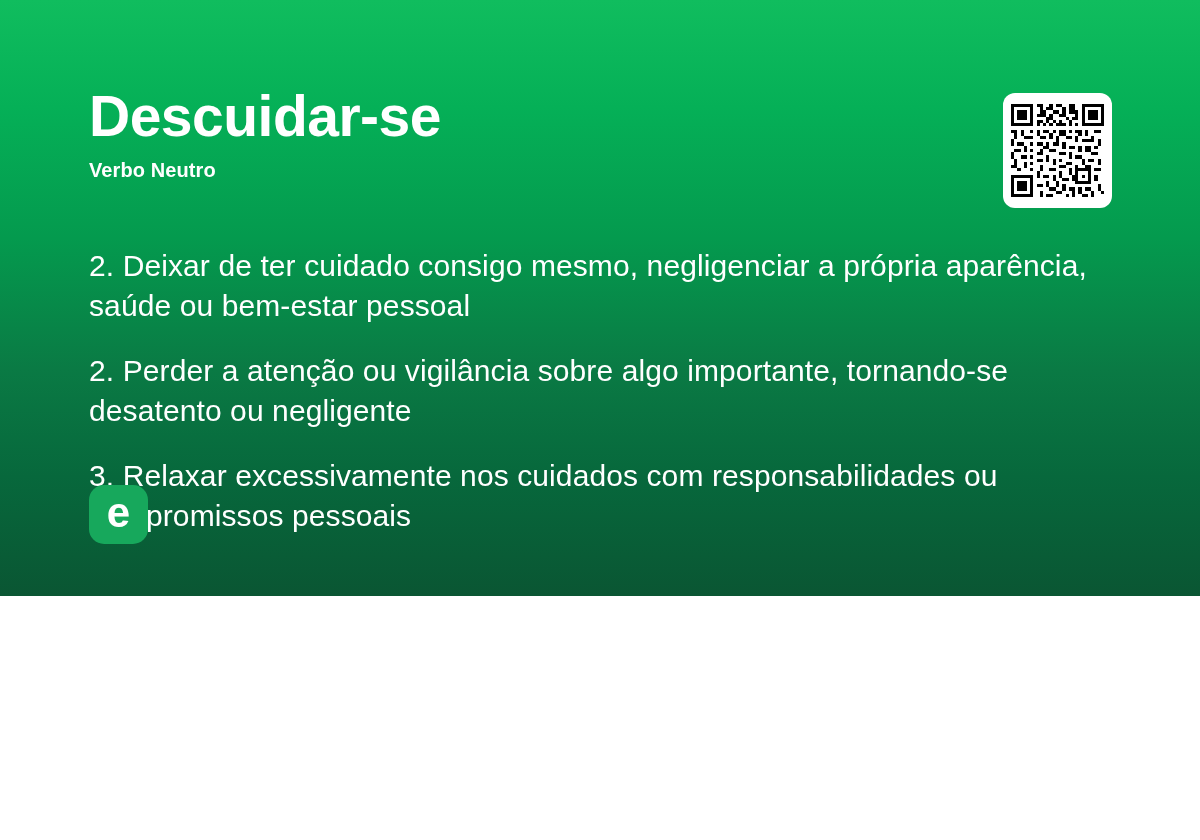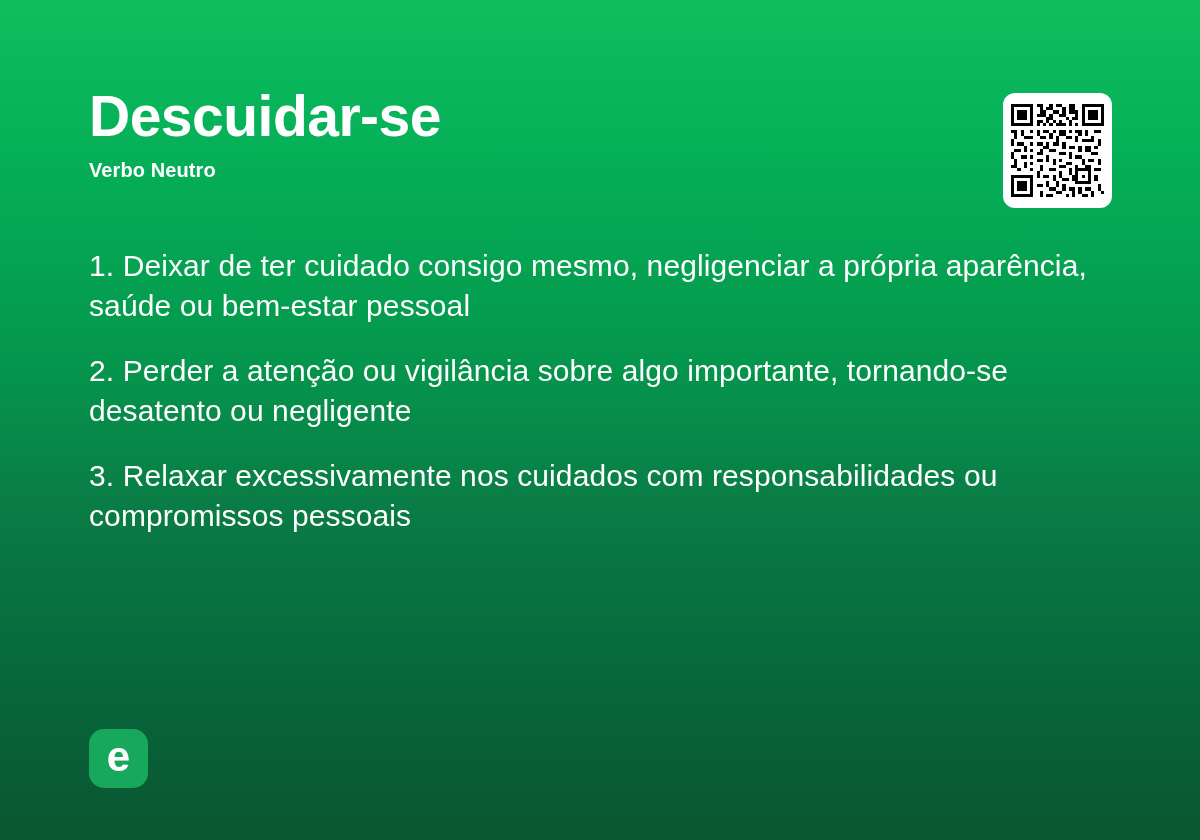--- a/index.html
+++ b/index.html
@@ -8,21 +8,21 @@
   }
   body {
     width: 1200px;
     height: 840px;
     font-family: "Liberation Sans", sans-serif;
     overflow: hidden;
   }
   #card {
     position: relative;
     width: 1200px;
-    height: 840px;
+    height: 596px;
     box-sizing: border-box;
     background: linear-gradient(180deg,
         #10bd5e 0%,
         #05b057 18%,
         #049a4e 40%,
         #0a7a44 62%,
         #07683c 80%,
         #0a5633 100%);
     overflow: hidden;
   }
@@ -285,21 +285,21 @@
           <rect x="28" y="27" width="1" height="1"></rect>
         <rect x="8" y="15" width="1" height="1"></rect>
           <rect x="21" y="9" width="1" height="1"></rect>
         <rect x="24" y="11" width="1" height="1"></rect>
           <rect x="10" y="13" width="1" height="1"></rect>
       </g>
     </svg>
   </div>
 
   <div id="definitions">
-    <p class="definition">1. Deixar de ter cuidado consigo mesmo, negligenciar a própria aparência, saúde ou bem-estar pessoal</p>
+    <p class="definition">2. Deixar de ter cuidado consigo mesmo, negligenciar a própria aparência, saúde ou bem-estar pessoal</p>
     <p class="definition">2. Perder a atenção ou vigilância sobre algo importante, tornando-se desatento ou negligente</p>
     <p class="definition">3. Relaxar excessivamente nos cuidados com responsabilidades ou compromissos pessoais</p>
   </div>
 
   <div id="footer">
     <div id="brand-logo">
       <span id="brand-logo-letter">e</span>
     </div>
   </div>
 

